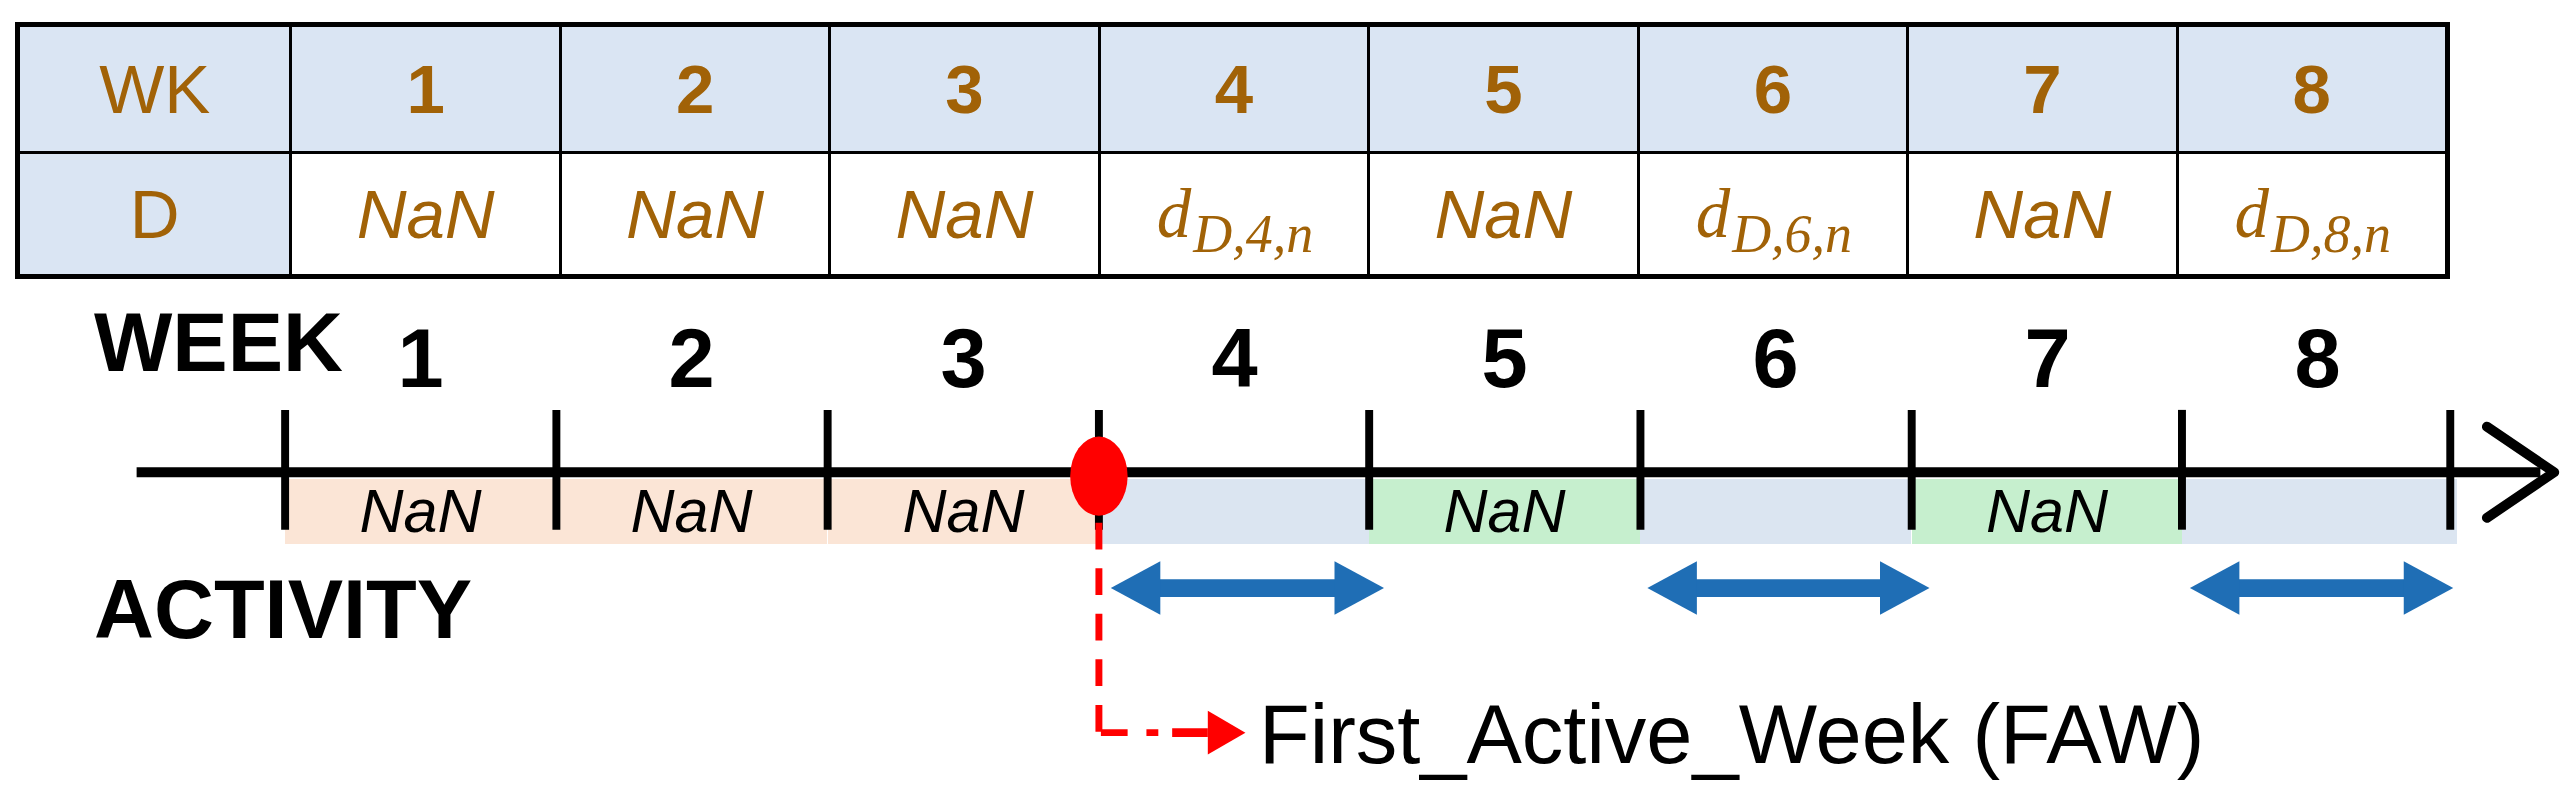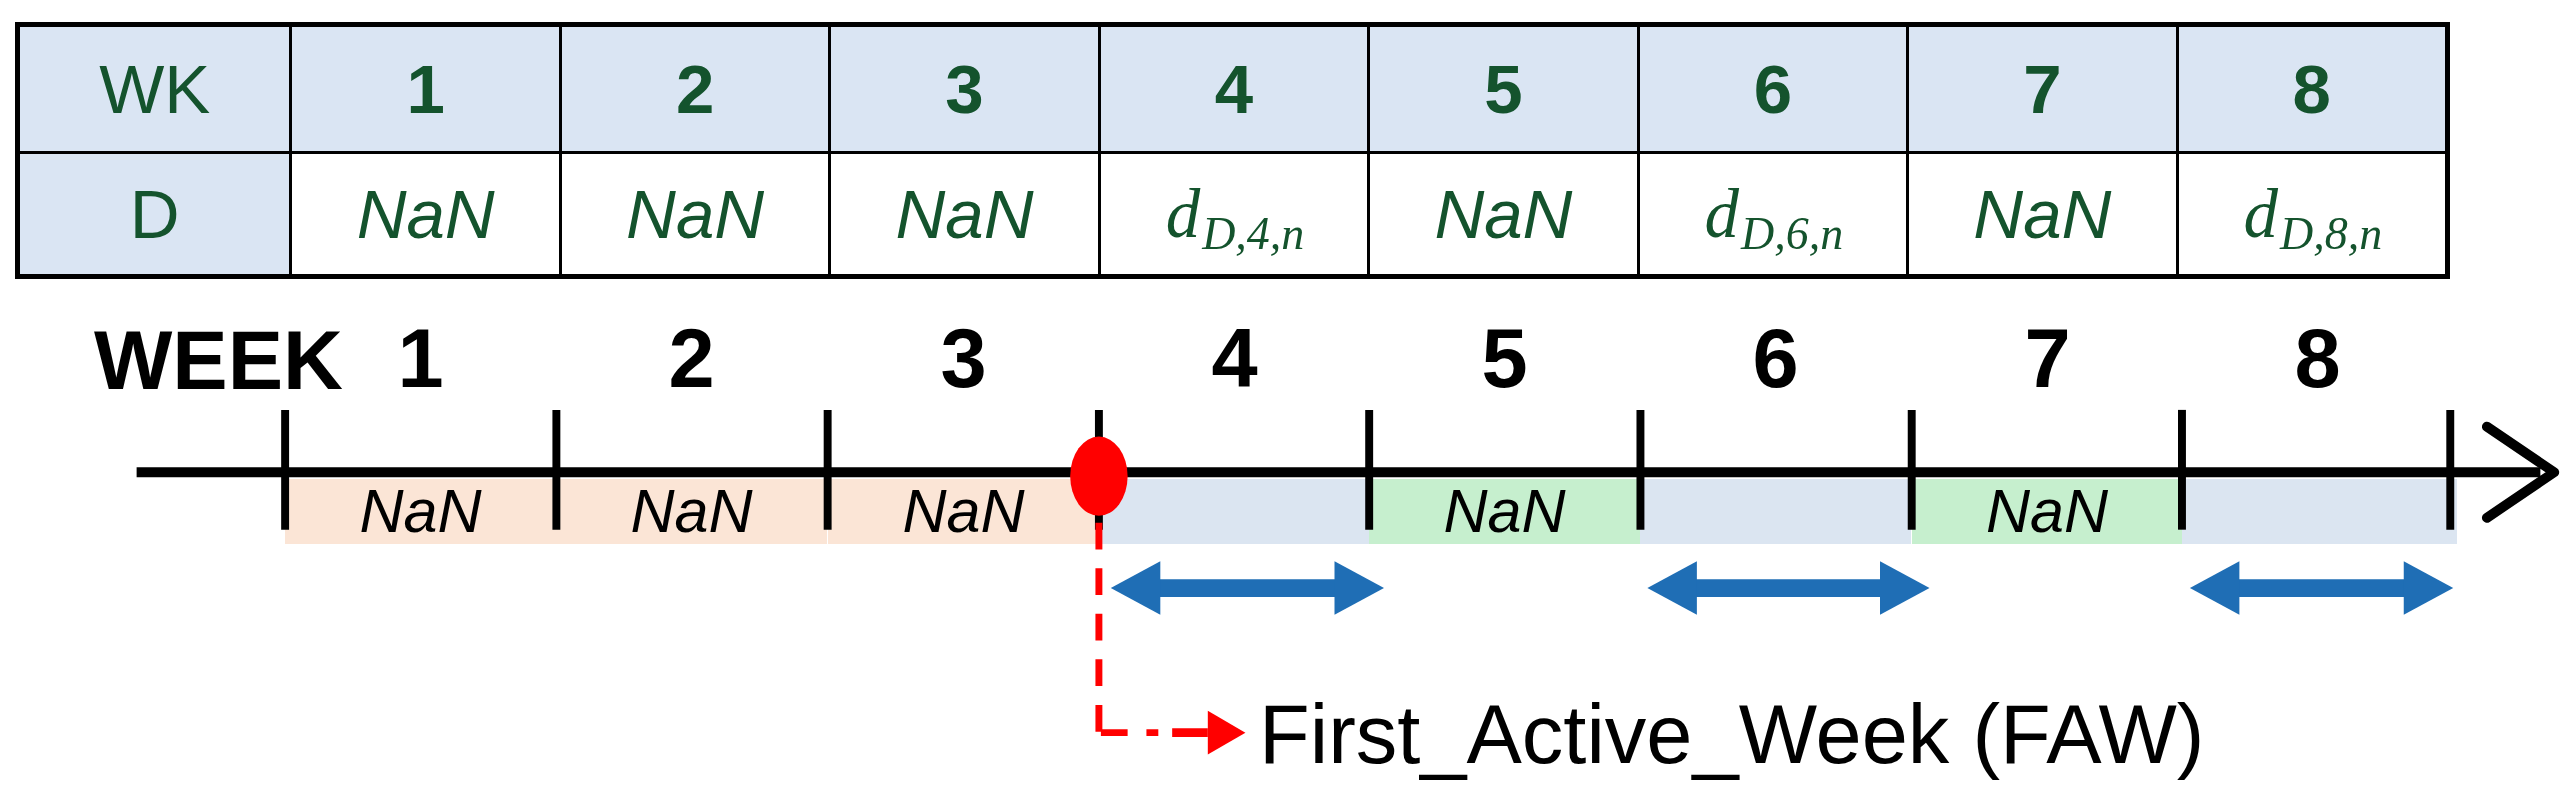--- a/index.html
+++ b/index.html
@@ -22,35 +22,35 @@
     display:grid;
     grid-template-columns:repeat(9,1fr);
     grid-template-rows:124px 1fr;
     box-sizing:border-box;
     background:#ffffff;
   }
   .cell{
     display:flex;align-items:center;justify-content:center;
     border-left:3px solid var(--line_black);
     border-top:3px solid var(--line_black);
-    font-size:69px;color:#14532d;
+    font-size:69px;color:#a16207;
     overflow:hidden;
   }
   .cell.c1{border-left:none;}
   .cell.r1{border-top:none;background:var(--table_header_bg);}
   .cell.rowlabel{background:var(--table_header_bg);}
   .cell.num{font-weight:700;}
   .cell.nan{font-style:italic;}
   .mi{font-family:"Liberation Serif", serif;font-style:italic;font-size:69px;line-height:1;}
-  .msub{font-family:"Liberation Serif", serif;font-style:italic;font-size:46px;line-height:1;
+  .msub{font-family:"Liberation Serif", serif;font-style:italic;font-size:54px;line-height:1;
         position:relative;top:20px;left:2px;}
 
   
   .week-label{
-    position:absolute;left:94px;top:311px;height:99px;line-height:99px;
+    position:absolute;left:94px;top:293px;height:99px;line-height:99px;
     font-size:83px;font-weight:700;color:#000;
   }
   .activity-label{
     position:absolute;left:94px;top:560px;height:99px;line-height:99px;
     font-size:83px;font-weight:700;color:#000;
   }
   .wnum{
     position:absolute;top:309px;width:271px;height:99px;line-height:99px;
     text-align:center;font-size:83px;font-weight:700;color:#000;
   }
@@ -180,17 +180,18 @@
     <polygon class="bhead" points="1122,594 1172,567 1172,621"></polygon>
     <polygon class="bhead" points="1398,594 1348,567 1348,621"></polygon>
     <line class="bshaft" x1="1712" y1="594" x2="1901" y2="594"></line>
     <polygon class="bhead" points="1664,594 1714,567 1714,621"></polygon>
     <polygon class="bhead" points="1949,594 1899,567 1899,621"></polygon>
     <line class="bshaft" x1="2260" y1="594" x2="2430" y2="594"></line>
     <polygon class="bhead" points="2212,594 2262,567 2262,621"></polygon>
     <polygon class="bhead" points="2478,594 2428,567 2428,621"></polygon>
   </svg>
 
+  <div class="activity-label">ACTIVITY</div>
 
   <div class="faw-label">First_Active_Week (FAW)</div>
 
 </div>
 
 
 </body></html>

